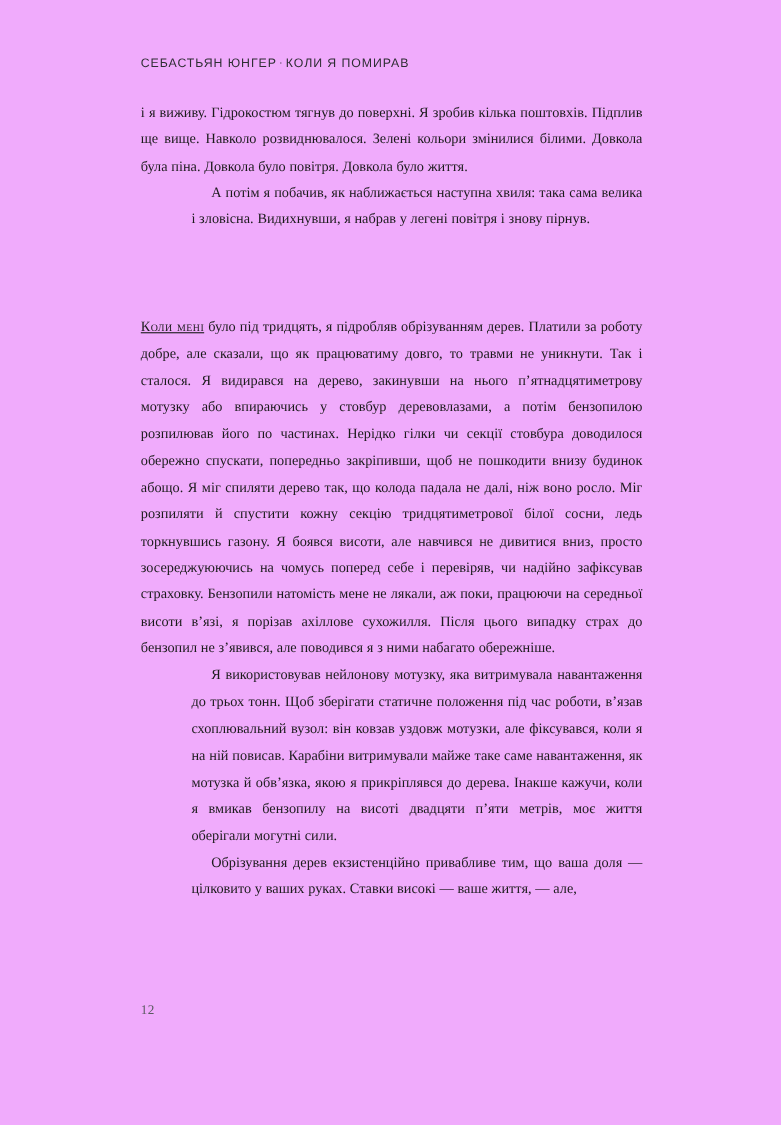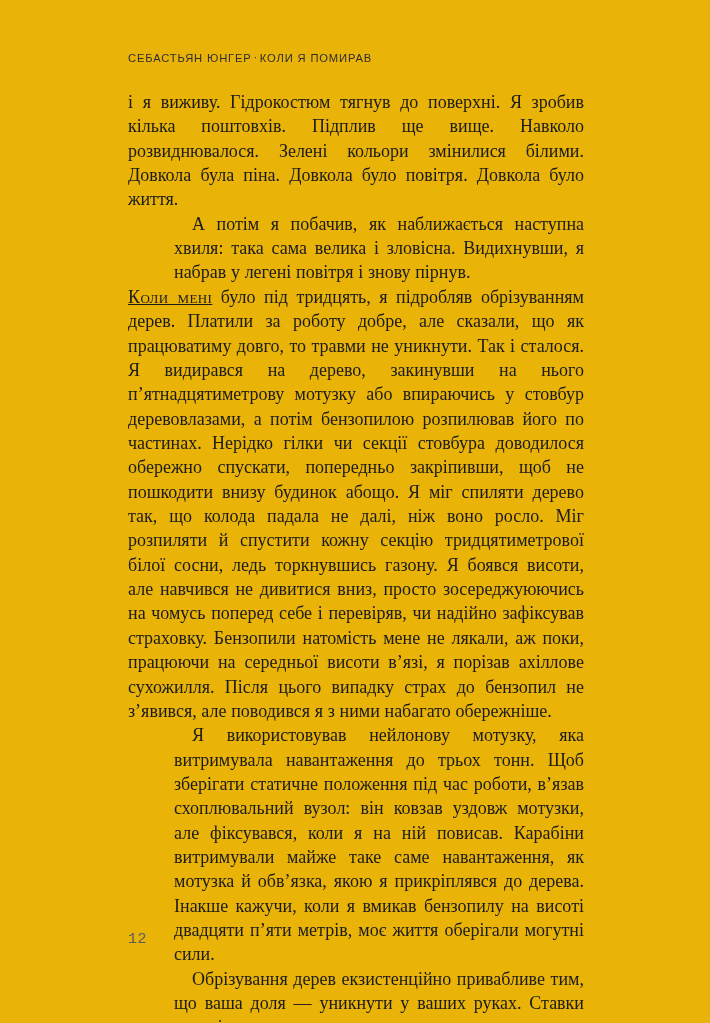--- a/index.html
+++ b/index.html
@@ -15,21 +15,21 @@
     color: #1b1b1b;
     overflow: hidden;
   }
 
   .page {
     position: absolute;
     left: 0;
     top: 0;
     width: 710px;
     height: 1023px;
-    background: #eab308;
+    background: #f0abfc;
   }
 
   .running-head {
     position: absolute;
     left: 128px;
     top: 52px;
     width: 456px;
     font-family: "Liberation Sans", "DejaVu Sans", sans-serif;
     font-size: 11.2px;
     letter-spacing: 0.85px;
@@ -49,21 +49,21 @@
     position: absolute;
     left: 128px;
     width: 456px;
   }
 
   #block-one { top: 90px; }
   #block-two { top: 285px; }
 
   p.body-par {
     margin: 0;
-    font-size: 18px;
+    font-size: 13px;
     line-height: 24.35px;
     text-align: justify;
     text-justify: inter-word;
     hyphens: manual;
     -webkit-hyphens: manual;
     word-spacing: 0.01em;
   }
   p.body-par.indent {
     text-indent: 18px;
     margin-left: 46px;
@@ -75,42 +75,41 @@
   .smallcaps {
     font-variant: small-caps;
     letter-spacing: 0.4px;
     text-decoration: underline;
   }
 
   .page-number {
     position: absolute;
     left: 128px;
     top: 911px;
-    font-family: Liberation Mono, monospace;
-    font-size: 15px;
+    font-family: Liberation Serif, serif;
+    font-size: 12px;
     color: #5a5a60;
     letter-spacing: 0.4px;
-    margin-top: 20px;
   }
 </style>
 </head>
 <body>
 
 <div class="page">
 
   <div class="running-head">
     <span>Себастьян Юнгер</span><span class="sep">·</span><span>Коли я помирав</span>
   </div>
 
   <div class="text-block" id="block-one">
     <p class="body-par noindent">і я виживу. Гідрокостюм тягнув до поверхні. Я зробив кілька по­штовхів. Підплив ще вище. Навколо розвиднювалося. Зелені ко­льори змінилися білими. Довкола була піна. Довкола було пові­тря. Довкола було життя.</p>
     <p class="body-par indent">А потім я побачив, як наближається наступна хвиля: така сама велика і зловісна. Видихнувши, я набрав у легені повітря і знову пірнув.</p>
   </div>
 
   <div class="text-block" id="block-two">
     <p class="body-par noindent"><span class="smallcaps">Коли мені</span><span> було під тридцять, я підробляв обрізуванням дерев. Платили за роботу добре, але сказали, що як працюватиму дов­го, то травми не уникнути. Так і сталося. Я видирався на дерево, закинувши на нього п’ятнадцятиметрову мотузку або впираю­чись у стовбур деревовлазами, а потім бензопилою розпилював його по частинах. Нерідко гілки чи секції стовбура доводилося обережно спускати, попередньо закріпивши, щоб не пошкодити внизу будинок абощо. Я міг спиляти дерево так, що колода па­дала не далі, ніж воно росло. Міг розпиляти й спустити кожну секцію тридцятиметрової білої сосни, ледь торкнувшись газону. Я боявся висоти, але навчився не дивитися вниз, просто зосере­джуюючись на чомусь поперед себе і перевіряв, чи надійно зафік­сував страховку. Бензопили натомість мене не лякали, аж поки, працюючи на середньої висоти в’язі, я порізав ахіллове сухожил­ля. Після цього випадку страх до бензопил не з’явився, але пово­дився я з ними набагато обережніше.</span></p>
     <p class="body-par indent">Я використовував нейлонову мотузку, яка витримувала наван­таження до трьох тонн. Щоб зберігати статичне положення під час роботи, в’язав схоплювальний вузол: він ковзав уздовж мотузки, але фіксувався, коли я на ній повисав. Карабіни витримували май­же таке саме навантаження, як мотузка й обв’язка, якою я прикріп­лявся до дерева. Інакше кажучи, коли я вмикав бензопилу на висо­ті двадцяти п’яти метрів, моє життя оберігали могутні сили.</p>
-    <p class="body-par indent">Обрізування дерев екзистенційно привабливе тим, що ваша до­ля — уникнути у ваших руках. Ставки високі — ваше життя, — але,</p>
+    <p class="body-par indent">Обрізування дерев екзистенційно привабливе тим, що ваша до­ля — цілковито у ваших руках. Ставки високі — ваше життя, — але,</p>
   </div>
 
   <div class="page-number">12</div>
 
 </div>
 
 </body></html>

